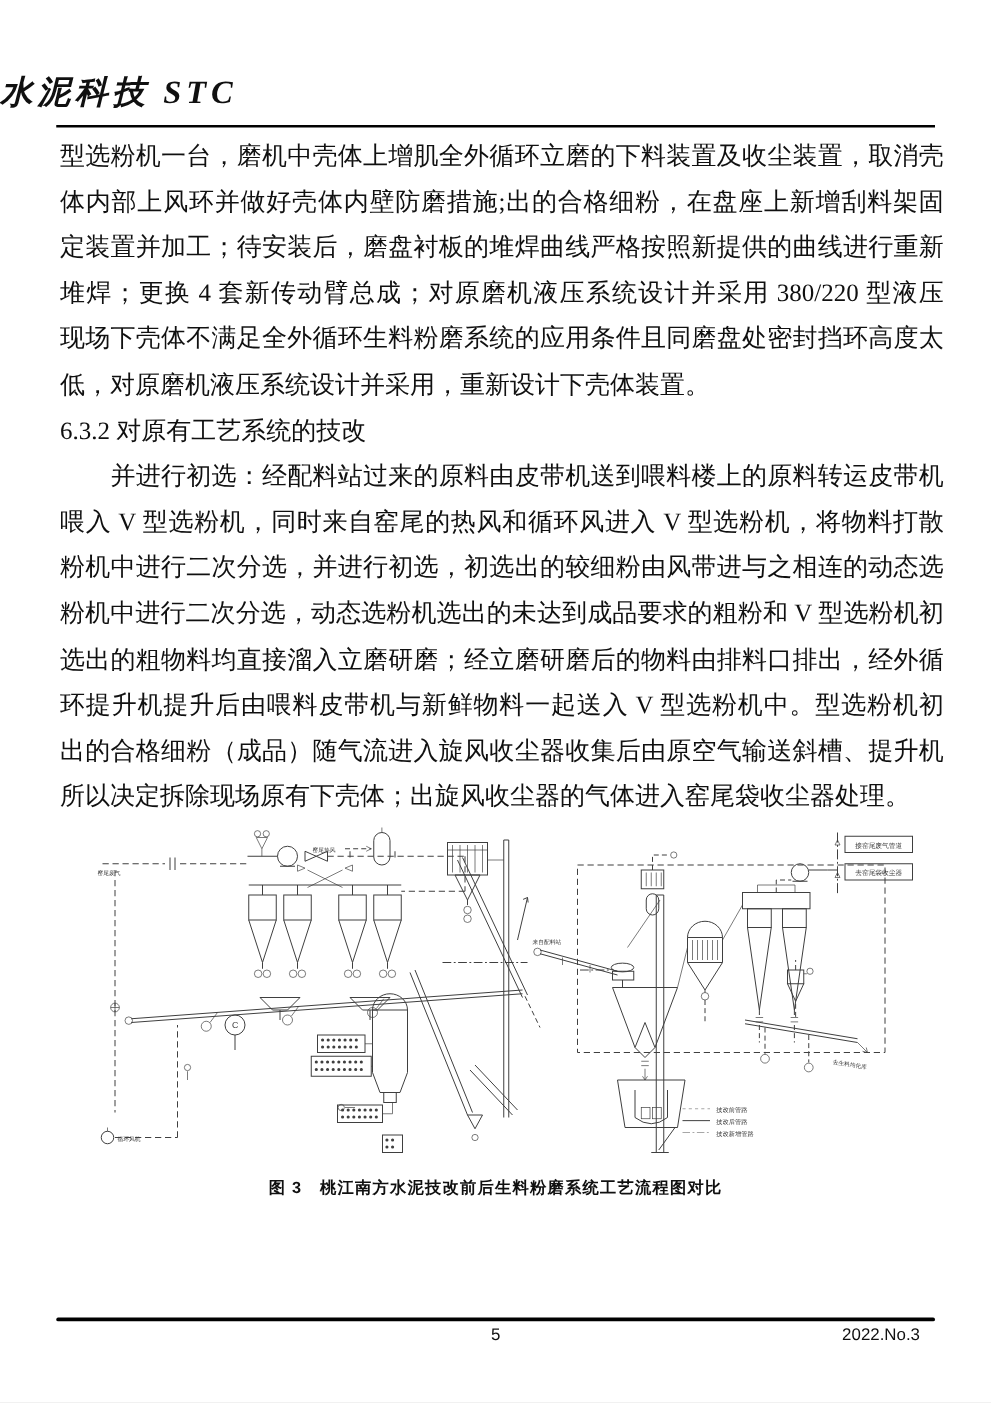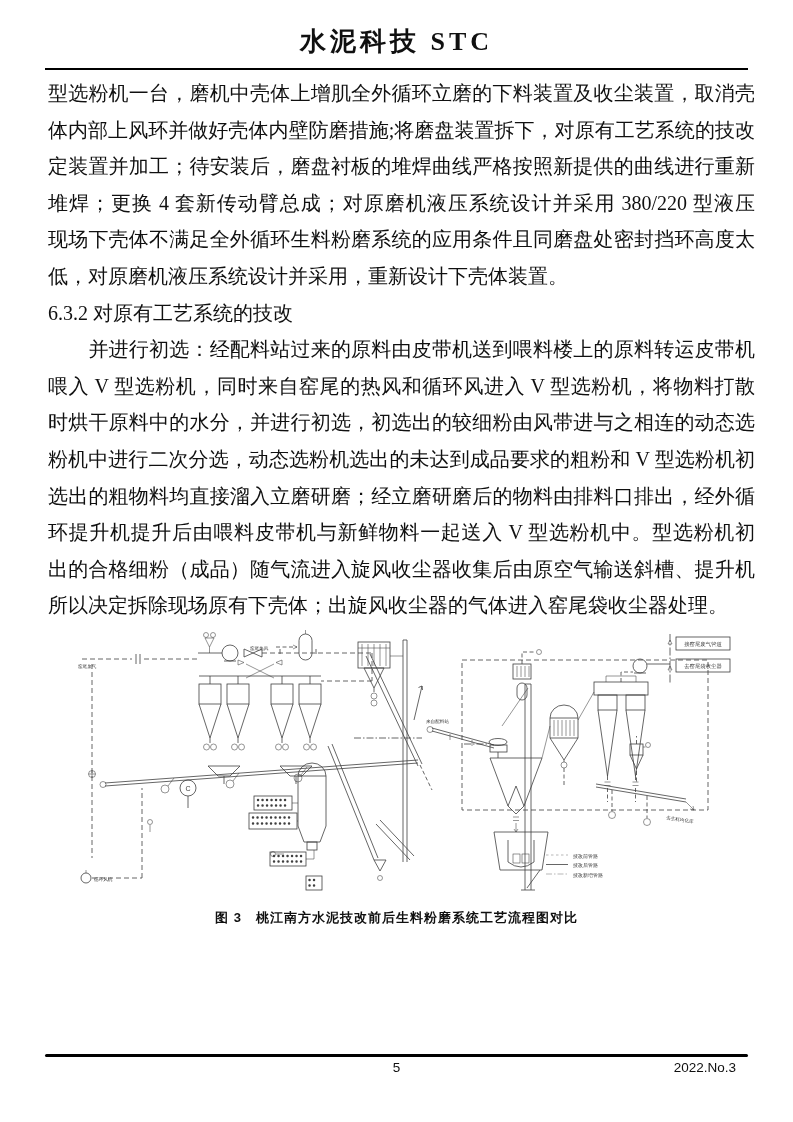--- a/index.html
+++ b/index.html
@@ -6,24 +6,25 @@
   .page{
     position:relative;
     width:793px;height:1122px;
     margin:0 auto;
     background:#ffffff;
     font-family:"Liberation Serif","DejaVu Serif",serif;
     color:#101010;
     overflow:hidden;
   }
   .header-title{
-    padding-top:24px;
-    text-align:center;
+    padding-top:56px;
+    text-align:left;
     font-size:26px;
     font-weight:bold;
+    font-style:italic;
     letter-spacing:4px;
   }
   .rule{
     margin:9px 45px 0 45px;
     border-top:2.2px solid #000;
   }
   .body-text{
     margin:5px 38px 0 48px;
     font-size:20px;
   }
@@ -72,29 +73,29 @@
 </head>
 <body>
 
 <div class="page">
 
   <div class="header-title">水泥科技  STC</div>
   <div class="rule"></div>
 
   <div class="body-text">
     <div class="line">型选粉机一台，磨机中壳体上增肌全外循环立磨的下料装置及收尘装置，取消壳</div>
-    <div class="line">体内部上风环并做好壳体内壁防磨措施;将磨盘装置拆下，对原有工艺系统的技改</div>
+    <div class="line">体内部上风环并做好壳体内壁防磨措施;出的合格细粉，在盘座上新增刮料架固</div>
     <div class="line">定装置并加工；待安装后，磨盘衬板的堆焊曲线严格按照新提供的曲线进行重新</div>
     <div class="line">堆焊；更换 4 套新传动臂总成；对原磨机液压系统设计并采用 380/220 型液压缸。</div>
     <div class="line">现场下壳体不满足全外循环生料粉磨系统的应用条件且同磨盘处密封挡环高度太</div>
     <div class="line last">低，对原磨机液压系统设计并采用，重新设计下壳体装置。</div>
     <div class="line heading">6.3.2 对原有工艺系统的技改</div>
     <div class="line">　　并进行初选：经配料站过来的原料由皮带机送到喂料楼上的原料转运皮带机后</div>
     <div class="line">喂入 V 型选粉机，同时来自窑尾的热风和循环风进入 V 型选粉机，将物料打散同</div>
-    <div class="line">时烘干原料中的水分，并进行初选，初选出的较细粉由风带进与之相连的动态选</div>
+    <div class="line">粉机中进行二次分选，并进行初选，初选出的较细粉由风带进与之相连的动态选</div>
     <div class="line">粉机中进行二次分选，动态选粉机选出的未达到成品要求的粗粉和 V 型选粉机初</div>
     <div class="line">选出的粗物料均直接溜入立磨研磨；经立磨研磨后的物料由排料口排出，经外循</div>
     <div class="line">环提升机提升后由喂料皮带机与新鲜物料一起送入 V 型选粉机中。型选粉机初</div>
     <div class="line">出的合格细粉（成品）随气流进入旋风收尘器收集后由原空气输送斜槽、提升机</div>
     <div class="line last">所以决定拆除现场原有下壳体；出旋风收尘器的气体进入窑尾袋收尘器处理。</div>
   </div>
 
   <div class="figure-wrap">
     <svg width="692" height="278" viewBox="0 0 692 278">
 

